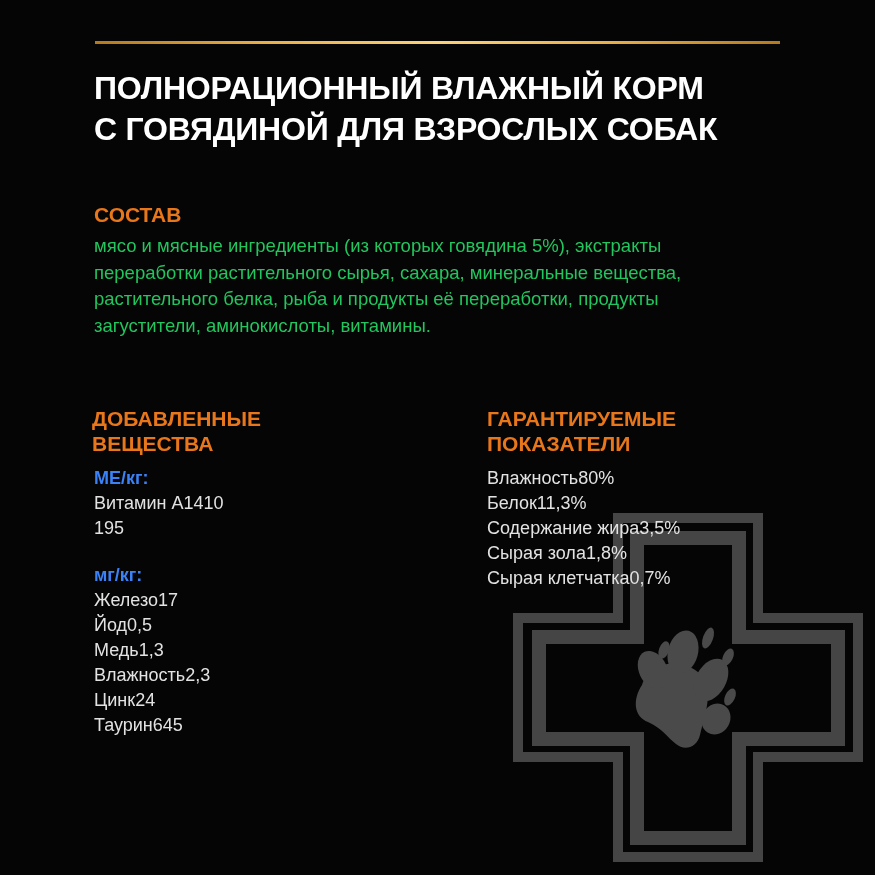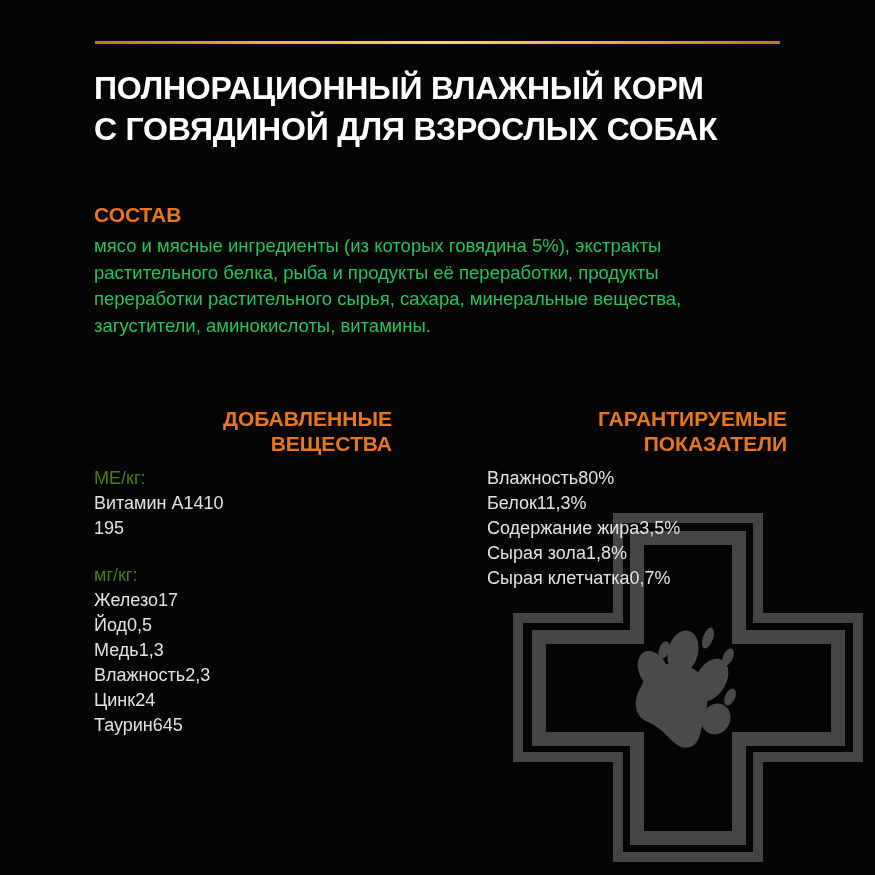--- a/index.html
+++ b/index.html
@@ -37,21 +37,20 @@
     }
     .title .line { display: block; white-space: nowrap; }
     .section-heading {
       position: absolute;
       color: #e8761a;
       font-weight: bold;
       font-size: 21px;
       line-height: 25px;
       text-transform: uppercase;
       letter-spacing: 0px;
-      text-align: right;
     }
     .composition-heading { left: 94px; top: 202px; }
     .composition-text {
       position: absolute;
       left: 94px;
       top: 233px;
       width: 700px;
       font-size: 18.5px;
       line-height: 26.5px;
       color: #22c55e;
@@ -66,22 +65,22 @@
       font-size: 18px;
       line-height: 25px;
       color: #e2e2e2;
     }
     .table .row {
       display: flex;
       height: 25px;
       align-items: center;
     }
     .table .unit {
-      font-weight: normal;
-      color: #4d7c0f;
+      font-weight: bold;
+      color: #3b82f6;
       height: 25px;
       line-height: 25px;
     }
     .left-table { left: 94px; top: 466px; width: 294px; }
     .left-table .spacer { height: 22px; }
     .right-table { left: 487px; top: 466px; width: 294px; z-index: 2; }
     .sub { font-size: 11px; vertical-align: -6px; margin-left: 1px; }
 
     .cross-logo {
       position: absolute;
@@ -99,22 +98,22 @@
 <div class="gold-line"></div>
 
 <h1 class="title" style="margin:0;">
   <span class="line">ПОЛНОРАЦИОННЫЙ ВЛАЖНЫЙ КОРМ</span>
   <span class="line">С ГОВЯДИНОЙ ДЛЯ ВЗРОСЛЫХ СОБАК</span>
 </h1>
 
 <div class="section-heading composition-heading">СОСТАВ</div>
 <div class="composition-text">
   <span class="line">мясо и мясные ингредиенты (из которых говядина 5%), экстракты</span>
+  <span class="line">переработки растительного сырья, сахара, минеральные вещества,</span>
   <span class="line">растительного белка, рыба и продукты её переработки, продукты</span>
-  <span class="line">переработки растительного сырья, сахара, минеральные вещества,</span>
   <span class="line">загустители, аминокислоты, витамины.</span>
 </div>
 
 <div class="section-heading additives-heading">
   <span class="line">ДОБАВЛЕННЫЕ</span>
   <span class="line">ВЕЩЕСТВА</span>
 </div>
 
 <div class="section-heading guaranteed-heading">
   <span class="line">ГАРАНТИРУЕМЫЕ</span>

